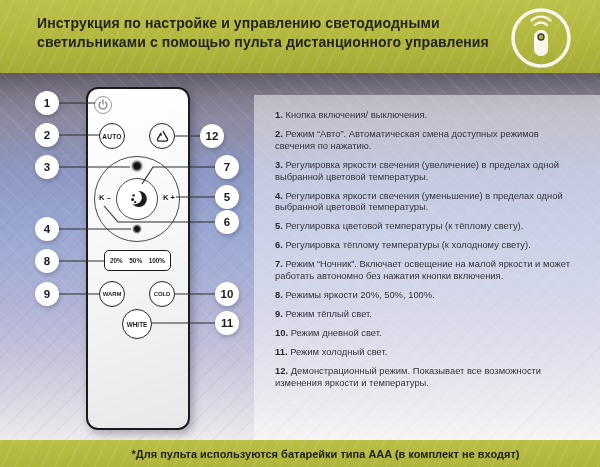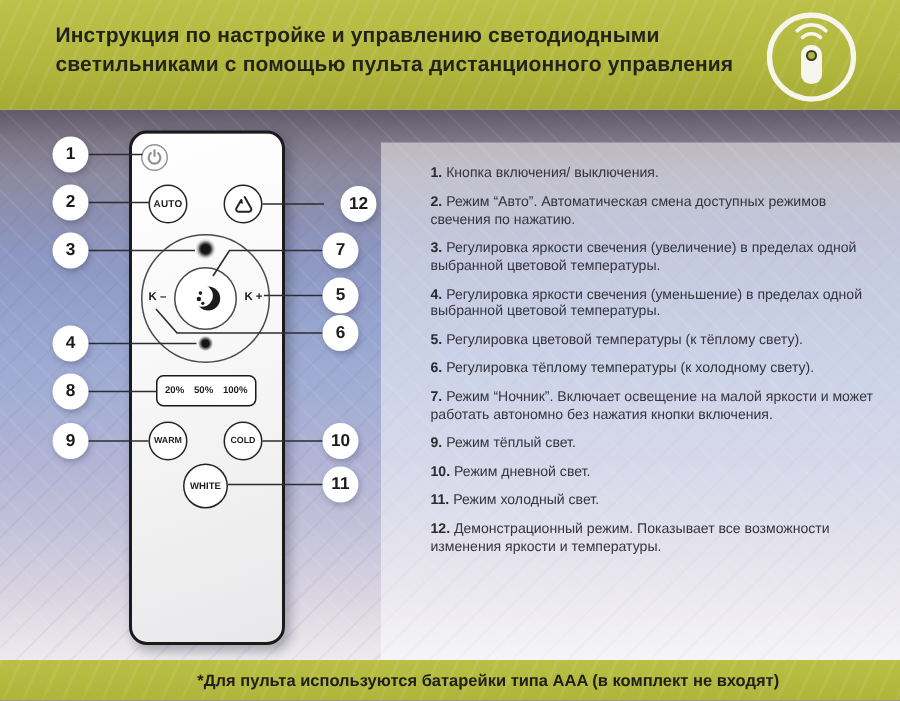--- a/index.html
+++ b/index.html
@@ -27,21 +27,20 @@
       repeating-linear-gradient(45deg, rgba(255,255,255,0.06) 0 1.5px, transparent 1.5px 13px),
       repeating-linear-gradient(-45deg, rgba(95,85,130,0.06) 0 1.5px, transparent 1.5px 13px),
       linear-gradient(180deg,
         #5f5a67 0%, #7e7889 6%, #8c89a0 12%, #8d97c1 26%, #97a5cf 40%,
         #a3aed4 52%, #b2b4d6 64%, #c4c2da 76%, #d8d4e2 88%, #edebee 100%);
   }
   
   .panel {
     position:absolute; left:254px; top:95px; width:346px; height:345px;
     background:rgba(255,255,255,0.48);
-    padding-left:12px;
   }
   .instr-list { padding:14px 16px 0 21px; }
   .instr-item {
     max-width:295px; font-size:9.4px; line-height:11.9px;
     color:#34343e; margin-bottom:7px;
   }
   .instr-item b { font-weight:bold; color:#2a2a33; }
   
   .remote {
     position:absolute; left:86px; top:87px; width:104px; height:343px;
@@ -89,21 +88,21 @@
   
   .co {
     position:absolute; width:24px; height:24px; border-radius:50%; background:#fff;
     box-shadow:1px 2px 4px rgba(20,20,40,0.25);
     display:flex; align-items:center; justify-content:center;
     font-size:11.5px; font-weight:bold; color:#1b1b1b; z-index:5;
   }
   .c1  { left:35px;  top:91px;  } .c2  { left:35px;  top:123px; }
   .c3  { left:35px;  top:155px; } .c4  { left:35px;  top:217px; }
   .c8  { left:35px;  top:249px; } .c9  { left:35px;  top:282px; }
-  .c12 { left:227px; top:124px; } .c7  { left:215px; top:155px; }
+  .c12 { left:200px; top:124px; } .c7  { left:215px; top:155px; }
   .c5  { left:215px; top:185px; } .c6  { left:215px; top:210px; }
   .c10 { left:215px; top:282px; } .c11 { left:215px; top:311px; }
   .lines { position:absolute; left:0; top:0; z-index:4; pointer-events:none; }
   
   .footer {
     position:absolute; left:0; top:440px; width:600px; height:27px;
     background:
       repeating-linear-gradient(115deg, rgba(255,255,255,0.07) 0 2px, transparent 2px 12px),
       linear-gradient(180deg,#babf45 0%,#afb43a 100%);
     display:flex; align-items:center;
@@ -138,20 +137,21 @@
 
   <div class="panel">
     <div class="instr-list">
       <div class="instr-item"><b>1.</b> <span>Кнопка включения/ выключения.</span></div>
       <div class="instr-item"><b>2.</b> <span>Режим “Авто”. Автоматическая смена доступных режимов свечения по нажатию.</span></div>
       <div class="instr-item"><b>3.</b> <span>Регулировка яркости свечения (увеличение) в пределах одной выбранной цветовой температуры.</span></div>
       <div class="instr-item"><b>4.</b> <span>Регулировка яркости свечения (уменьшение) в пределах одной выбранной цветовой температуры.</span></div>
       <div class="instr-item"><b>5.</b> <span>Регулировка цветовой температуры (к тёплому свету).</span></div>
       <div class="instr-item"><b>6.</b> <span>Регулировка тёплому температуры (к холодному свету).</span></div>
       <div class="instr-item"><b>7.</b> <span>Режим “Ночник”. Включает освещение на малой яркости и может работать автономно без нажатия кнопки включения.</span></div>
+      <div class="instr-item"><b>8.</b> <span>Режимы яркости 20%, 50%, 100%.</span></div>
       <div class="instr-item"><b>9.</b> <span>Режим тёплый свет.</span></div>
       <div class="instr-item"><b>10.</b> <span>Режим дневной свет.</span></div>
       <div class="instr-item"><b>11.</b> <span>Режим холодный свет.</span></div>
       <div class="instr-item"><b>12.</b> <span>Демонстрационный режим. Показывает все возможности изменения яркости и температуры.</span></div>
     </div>
   </div>
 
   <div class="remote"></div>
 
   <div class="rbtn btn-power">

